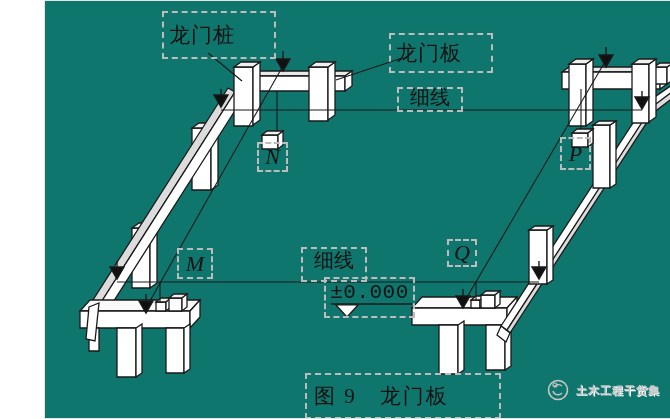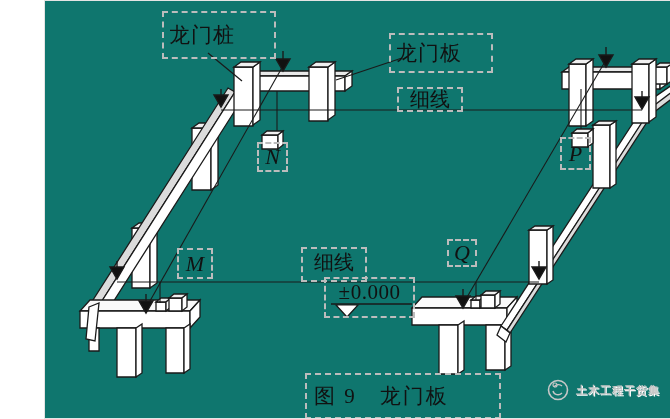--- a/index.html
+++ b/index.html
@@ -8,21 +8,21 @@
     font-family:"Liberation Serif","DejaVu Serif",serif;
     box-sizing:border-box;border:1px solid #e4e4e4;overflow:hidden;margin-left:44px;
   }
   #diagram-svg{position:absolute;left:0;top:0;}
   .lblbox{
     position:absolute;border:2px dashed #bcbcbc;box-sizing:border-box;
     display:flex;align-items:center;color:#111;background:transparent;
     font-size:21px;line-height:1;white-space:nowrap;
   }
   .lblbox.cn{justify-content:flex-start;padding-left:5px;letter-spacing:1px;}
-  .lblbox.ctr{justify-content:center;}
+  .lblbox.ctr{justify-content:center;font-family:Liberation Mono, monospace;}
   .pointletter{
     font-style:italic;font-size:22px;justify-content:center;
   }
   .lblbox.toptext{align-items:flex-start;padding-top:3px;}
   .lblbox.bottomtext{align-items:flex-end;padding-bottom:1px;}
   #lbl-level{font-size:21px;letter-spacing:0.5px;}
   #caption-box{padding-left:7px;letter-spacing:2px;}
   #watermark{
     position:absolute;left:501px;top:377px;display:flex;align-items:center;gap:6px;
     color:#c7c7c7;font-family:"Liberation Sans","DejaVu Sans",sans-serif;

